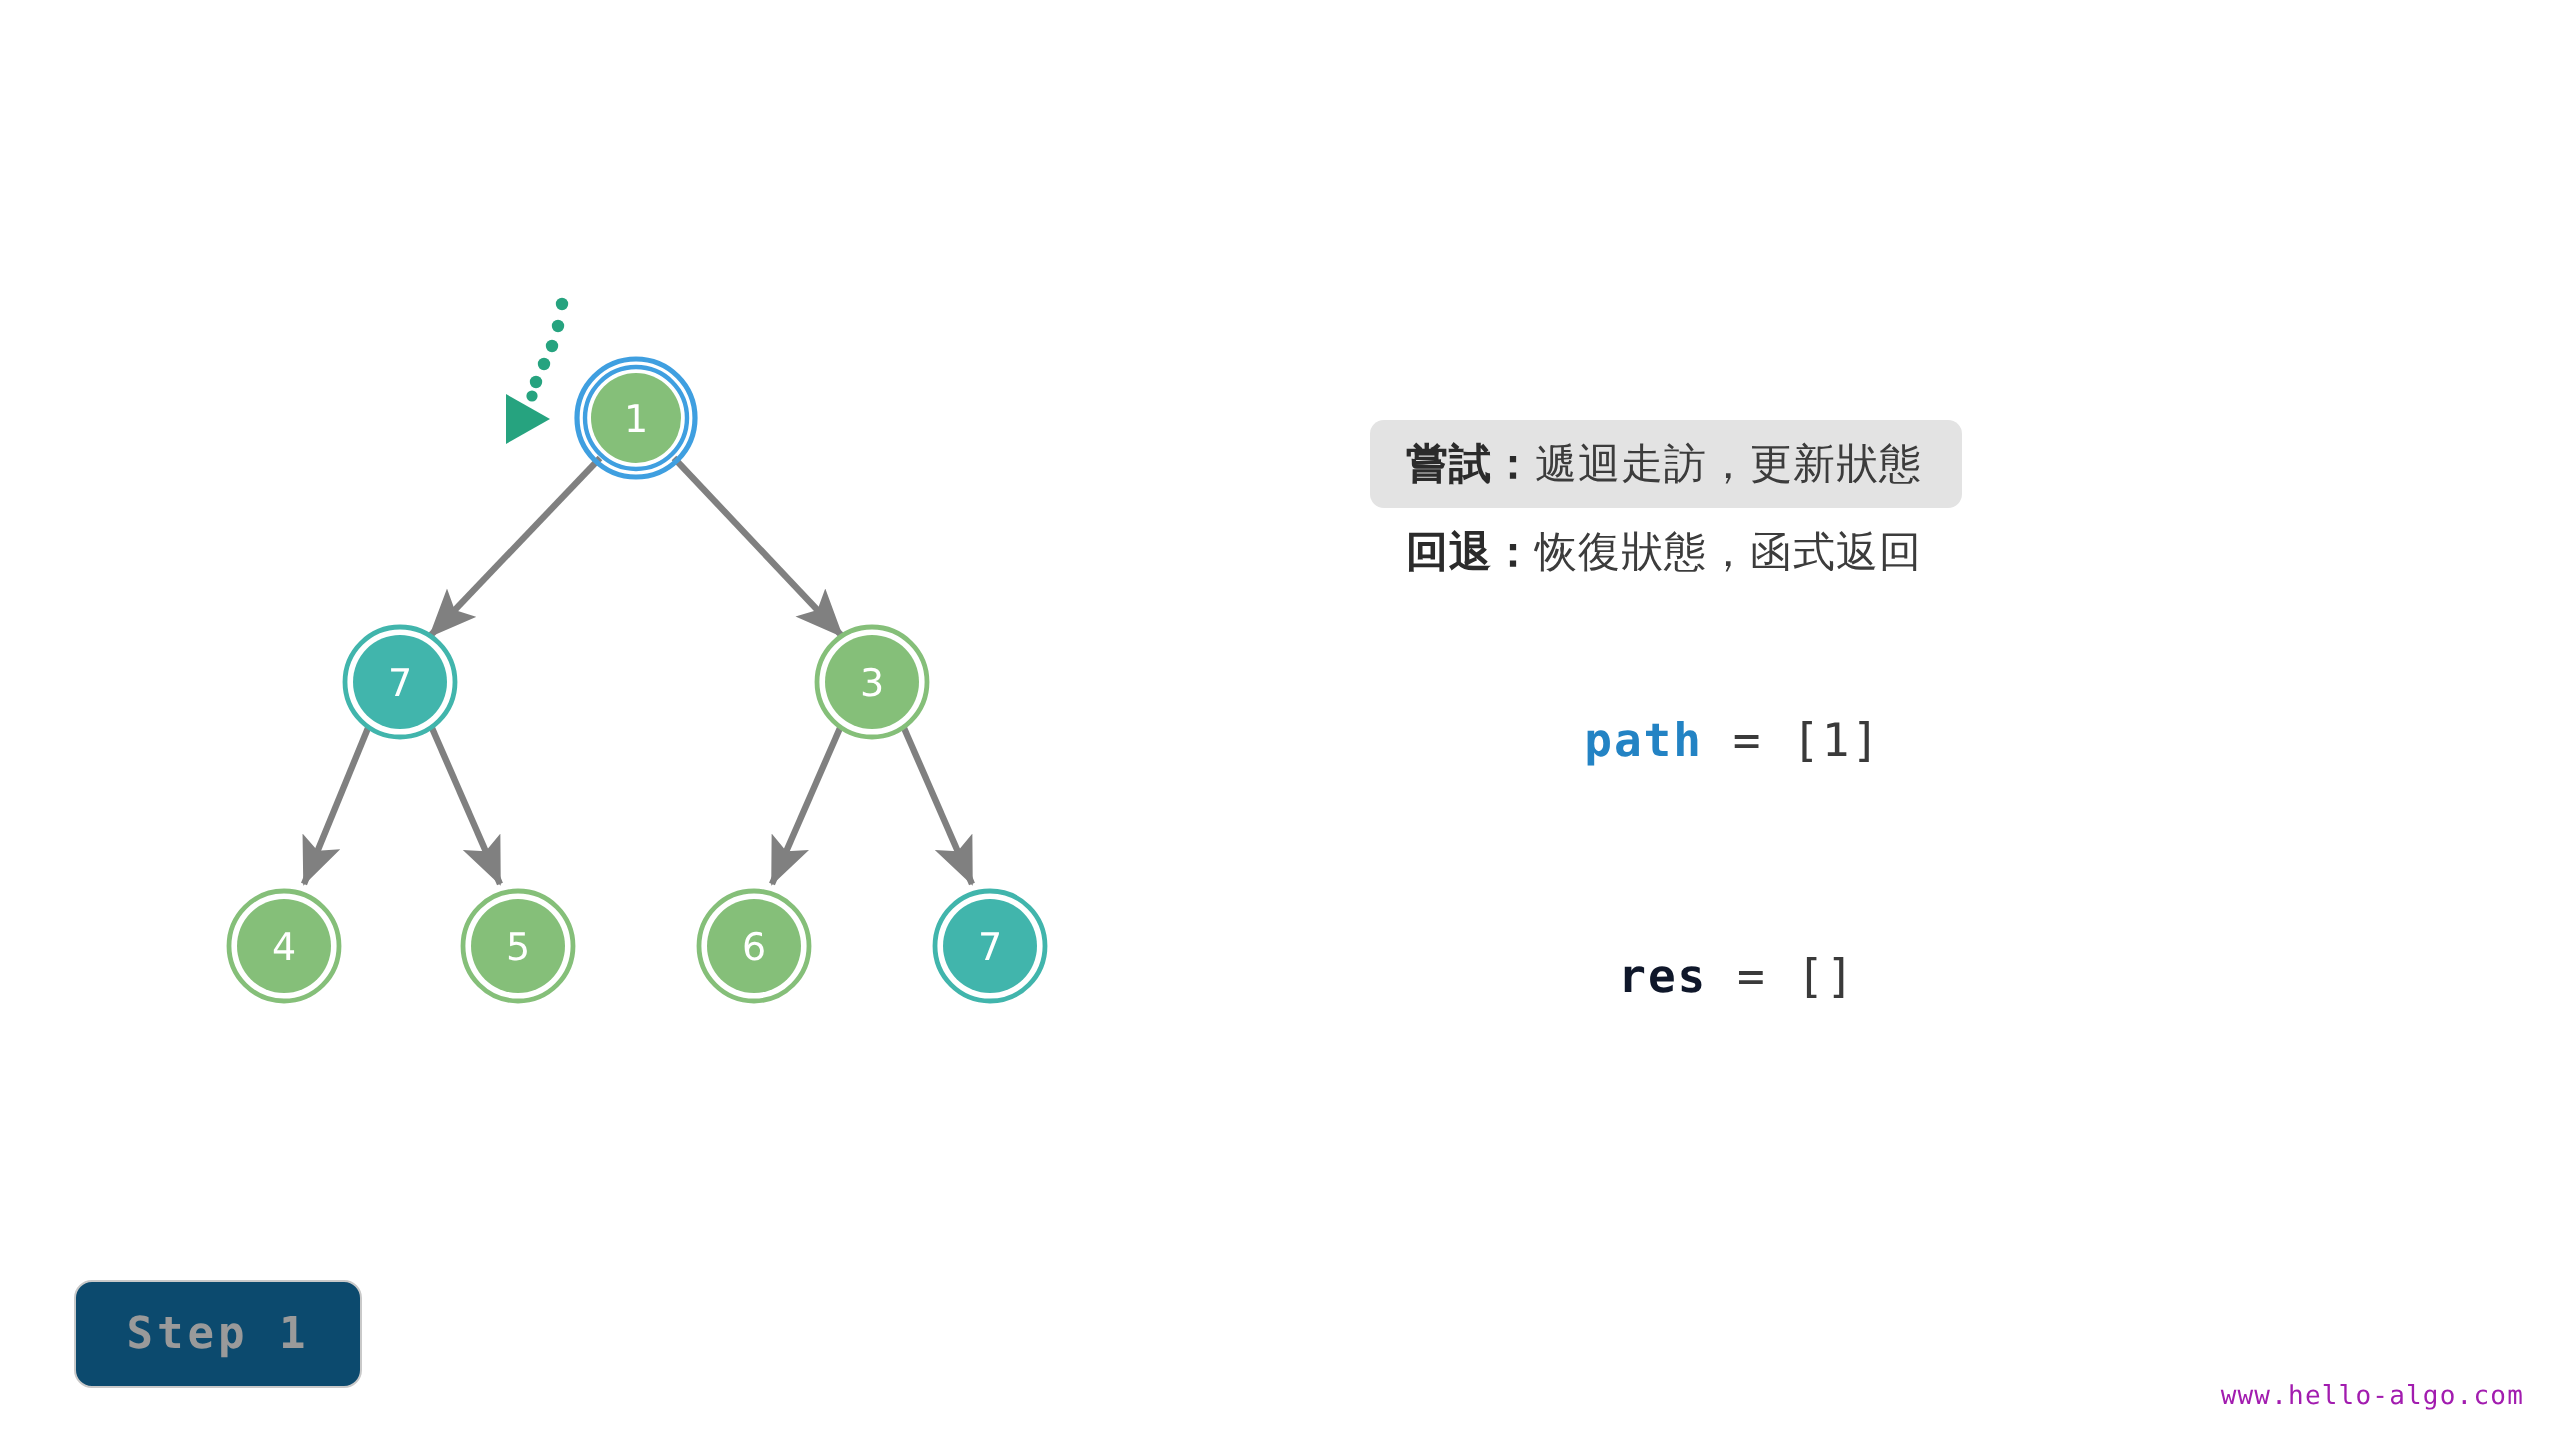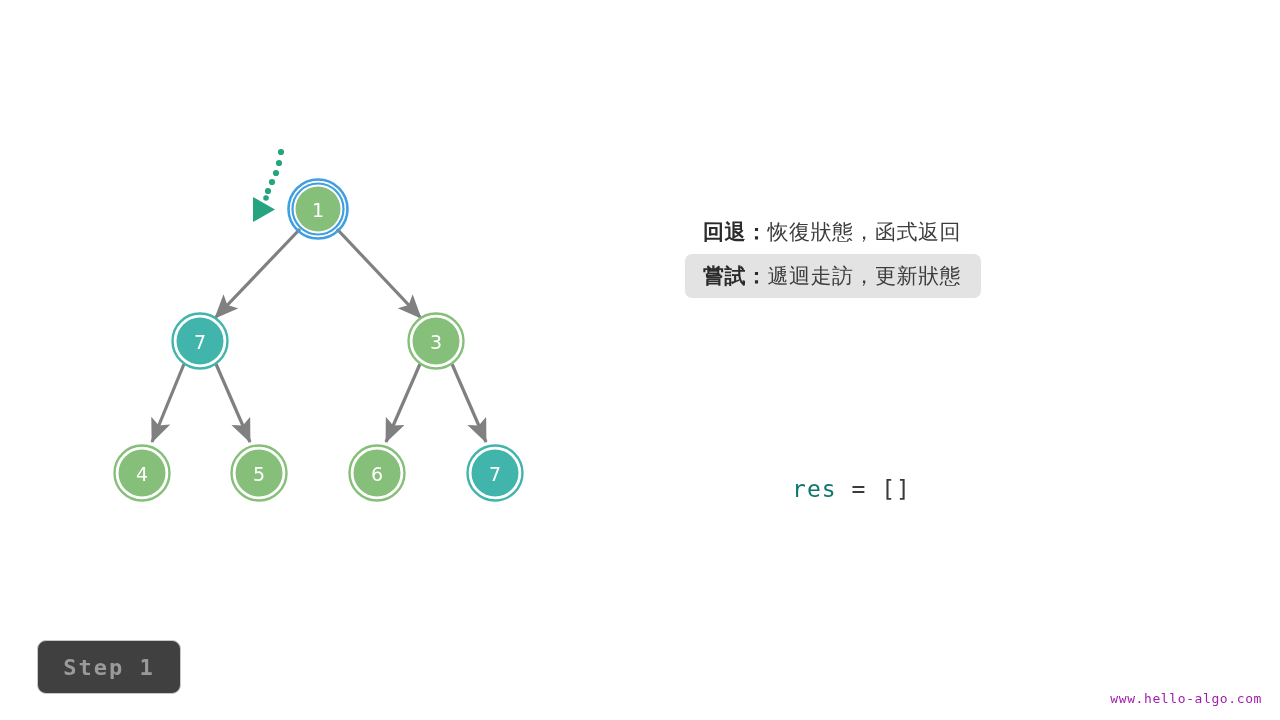--- a/index.html
+++ b/index.html
@@ -79,39 +79,40 @@
     font-family: "DejaVu Sans Mono", "Liberation Mono", monospace;
     font-size: 23px;
     color: #3a3a3a;
     letter-spacing: 1px;
   }
   .code-line .var-path {
     color: #2383c4;
     font-weight: bold;
   }
   .code-line .var-res {
-    color: #0f766e;
-    font-weight: normal;
+    color: #0f172a;
+    font-weight: bold;
+    margin-left: 17px;
   }
   .code-line .val {
     color: #3a3a3a;
   }
   #code-path { top: 122px; }
   #code-res  { top: 240px; }
 
   
   .step-badge {
     position: absolute;
     left: 37px;
     top: 640px;
     width: 142px;
     height: 52px;
     border: 1.5px solid #c9c9c9;
     border-radius: 9px;
-    background: #404040;
+    background: #0c4a6e;
     display: flex;
     align-items: center;
     justify-content: center;
     font-family: "DejaVu Sans Mono", "Liberation Mono", monospace;
     font-size: 22px;
     font-weight: bold;
     letter-spacing: 2px;
     color: #9a9a9a;
   }
 
@@ -202,28 +203,31 @@
         <circle cx="495" cy="473" r="27.5" fill="none" stroke="#41b5ac" stroke-width="2.4"></circle>
         <circle cx="495" cy="473" r="23.5" fill="#41b5ac"></circle>
         <text class="node-label" x="495" y="474">7</text>
       </g>
 
     </g>
   </svg>
 
   <div class="panel">
 
+    <div class="cn-line highlight">
+      <span class="cn-key">嘗試：</span><span class="cn-val">遞迴走訪，更新狀態</span>
+    </div>
+
     <div class="cn-line">
       <span class="cn-key">回退：</span><span class="cn-val">恢復狀態，函式返回</span>
     </div>
 
-    <div class="cn-line highlight">
-      <span class="cn-key">嘗試：</span><span class="cn-val">遞迴走訪，更新狀態</span>
-    </div>
-
+    <div class="code-line" id="code-path">
+      <span class="var-path">path</span><span class="op"> = </span><span class="val">[1]</span>
+    </div>
 
     <div class="code-line" id="code-res">
       <span class="var-res">res</span><span class="op"> = </span><span class="val">[]</span>
     </div>
 
   </div>
 
   <div class="step-badge">
     <span>Step 1</span>
   </div>

